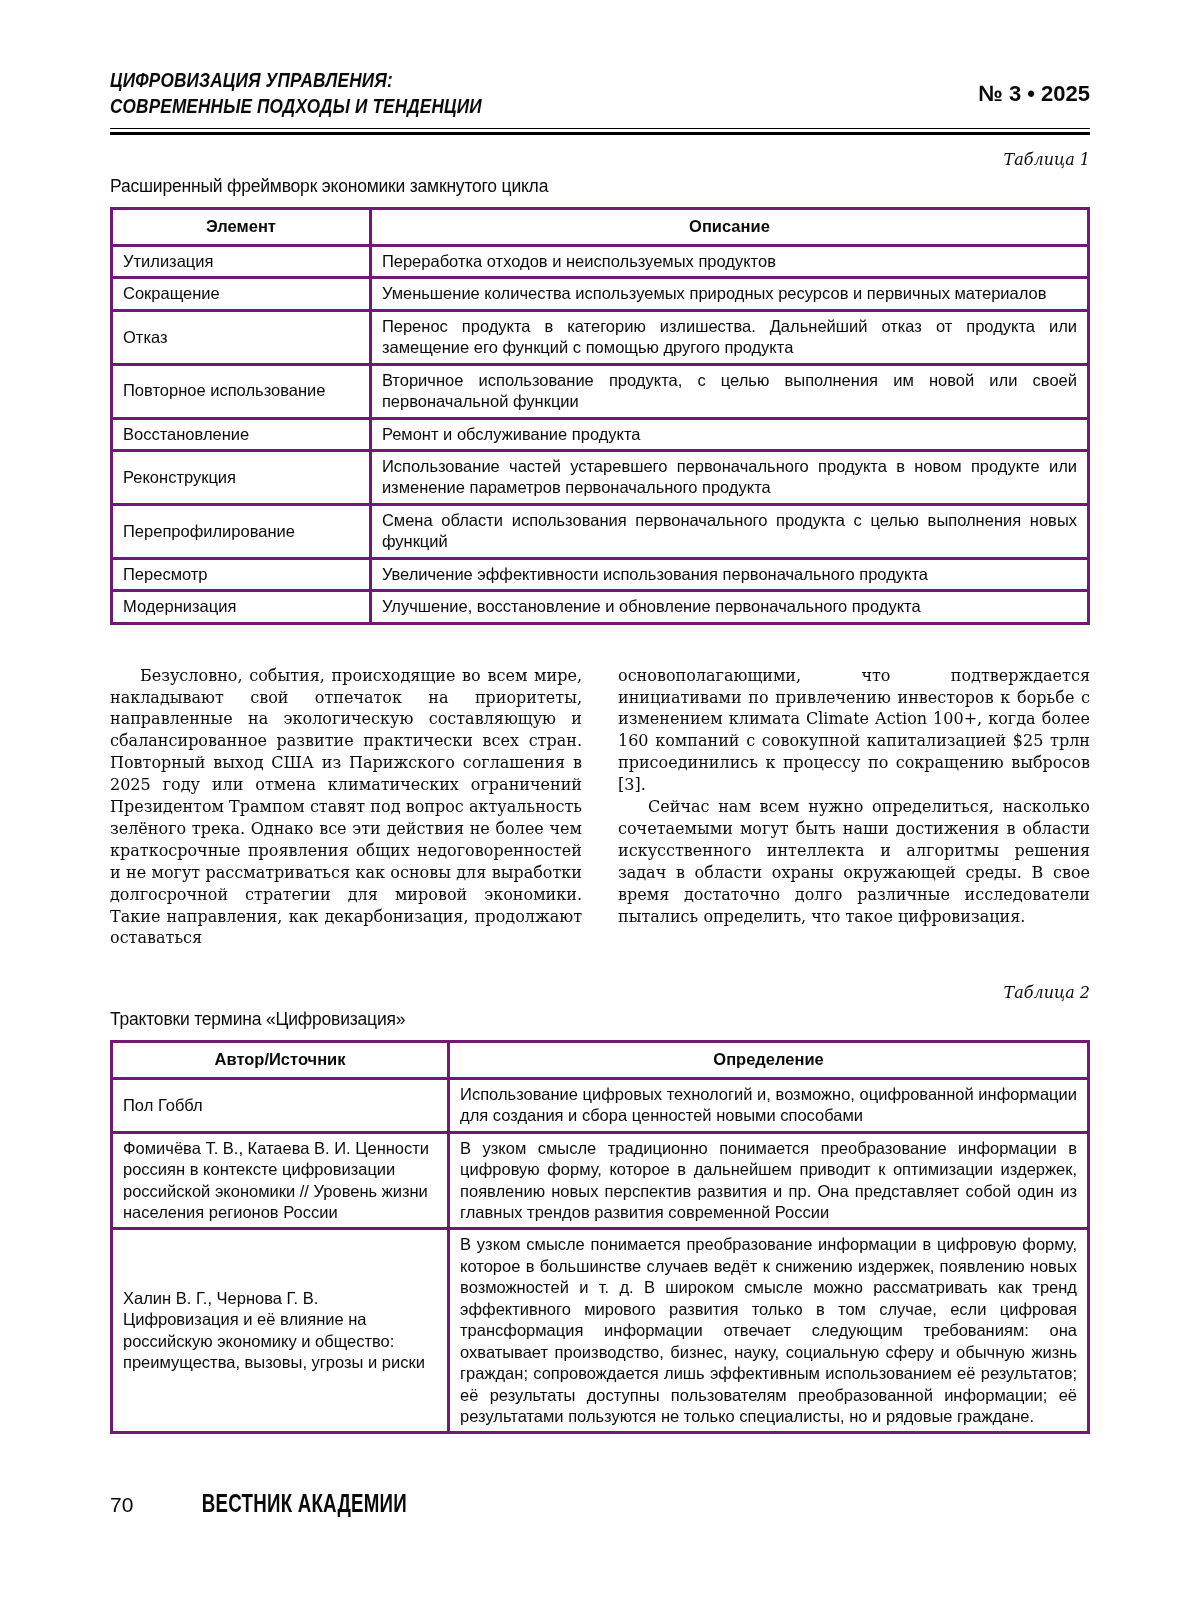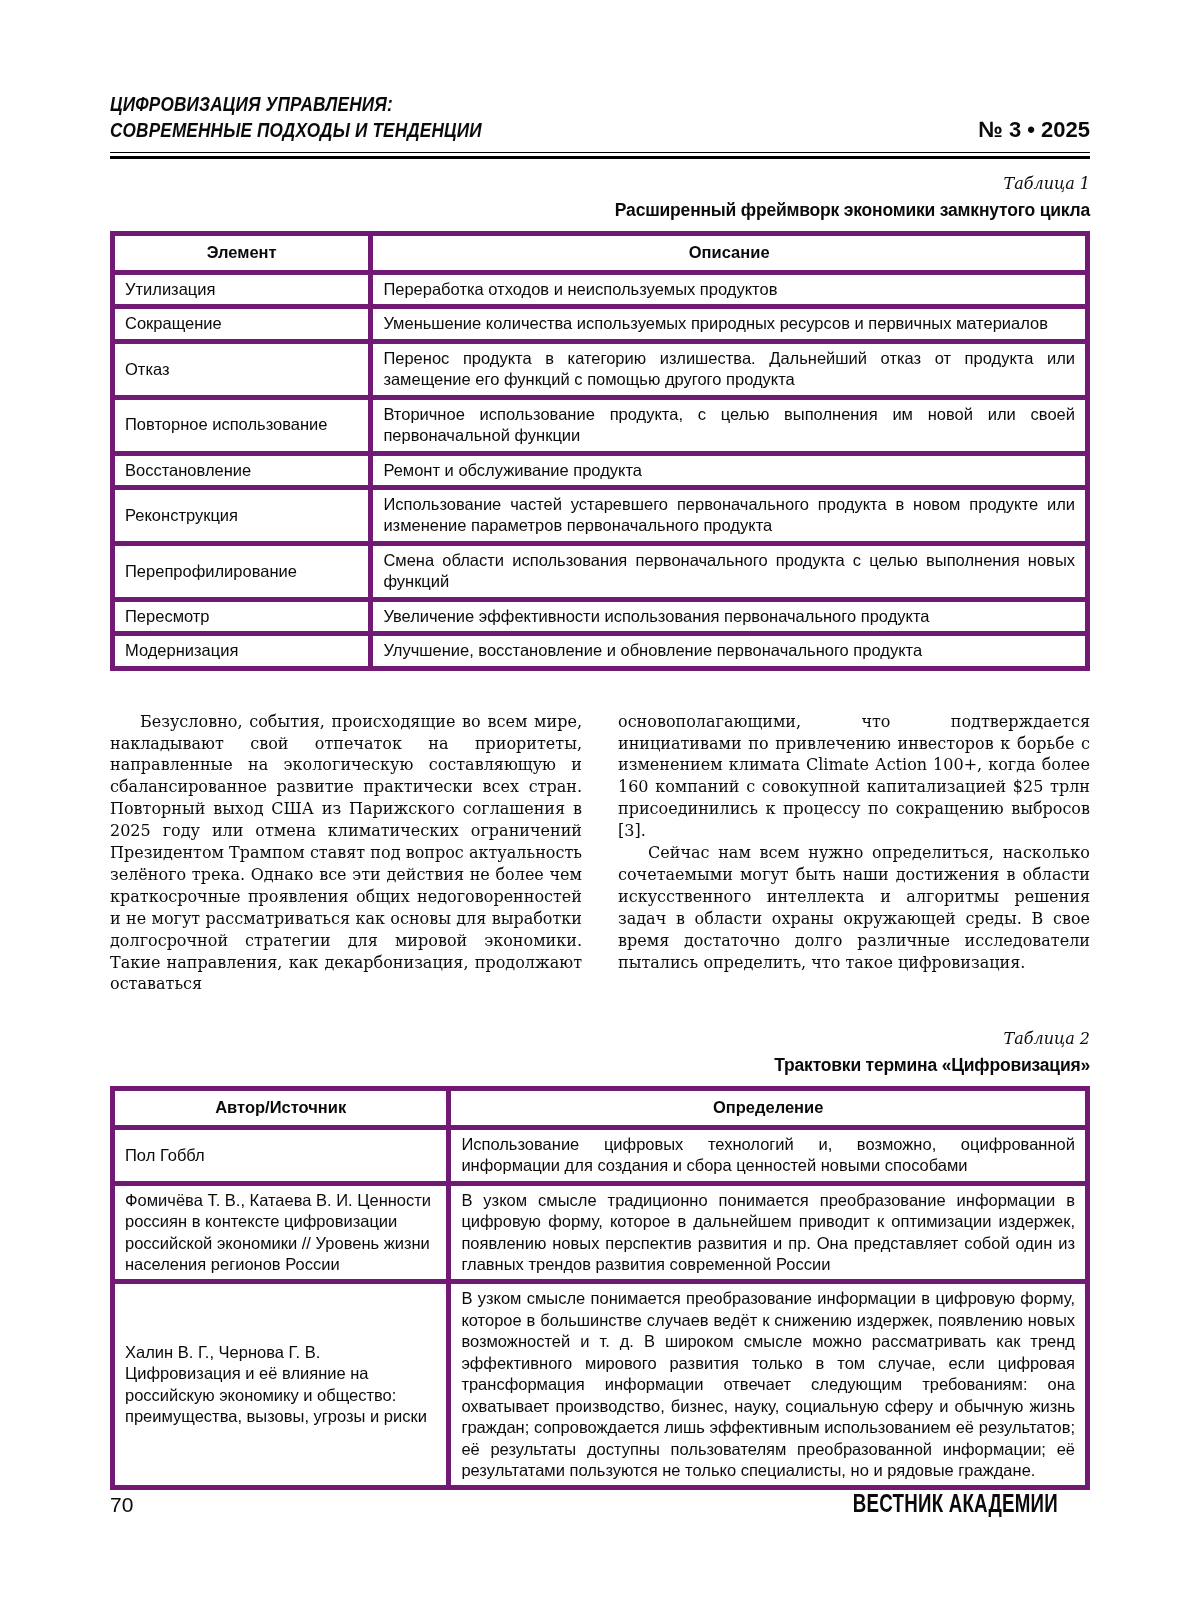--- a/index.html
+++ b/index.html
@@ -1,52 +1,52 @@
 <!DOCTYPE html>
 <html lang="ru"><head>
 <meta charset="utf-8">
 <style>
   html,body{margin:0;padding:0;background:#fff;}
   body{width:1200px;height:1610px;overflow:hidden;color:#0a0a0a;
        font-family:"DejaVu Serif", serif;}
   .page{box-sizing:border-box;width:1200px;height:1610px;padding:68px 110px 0 110px;position:relative;}
 
   
-  .running-head{display:flex;justify-content:space-between;align-items:flex-end;margin-top:24px;}
+  .running-head{display:flex;justify-content:space-between;align-items:center;}
   .journal-title{font-family:"Liberation Sans", sans-serif;font-style:italic;font-weight:bold;
                  font-size:19.5px;line-height:1.32;letter-spacing:.2px;
                  transform:scaleX(.88);transform-origin:left bottom;white-space:nowrap;}
   .issue-no{font-family:"Liberation Sans", sans-serif;font-weight:bold;font-size:22px;white-space:nowrap;}
   .head-rule{margin-top:9px;height:3px;border-top:1.5px solid #000;border-bottom:3px solid #000;}
 
   
   .tbl-caption{font-family:"DejaVu Serif", serif;font-style:italic;font-size:16px;text-align:right;margin-top:15px;}
-  .tbl-title{font-family:"Liberation Sans", sans-serif;font-weight:bold;font-size:17.5px;
-             text-align:right;margin-top:7px;letter-spacing:-.2px;}
+  .tbl-title{font-family:"Liberation Sans", sans-serif;font-weight:normal;font-size:17.5px;
+             text-align:left;margin-top:7px;letter-spacing:-.2px;}
 
   
   table{width:100%;border-collapse:collapse;margin-top:10px;
         font-family:"Liberation Sans", sans-serif;font-size:16.5px;line-height:1.3;
         border:2px solid #3c3c3c;}
-  th,td{border:5px solid #701a75;padding:4px 10px;vertical-align:middle;}
+  th,td{border:3px solid #701a75;padding:4px 10px;vertical-align:middle;}
   th{font-weight:bold;text-align:center;padding:6px 8px;}
   td.term-cell{text-align:left;}
   td.description-cell{text-align:justify;}
   #table1 td.term-cell,#table1 th:first-child{width:26.5%;}
   #table2 td.term-cell,#table2 th:first-child{width:34.5%;margin-left:18px;}
 
   
   .columns{display:flex;gap:36px;margin-top:40px;}
   .col{width:472px;font-size:16px;line-height:1.37;text-align:justify;}
   .col p{margin:0;}
   .col p.indent{text-indent:30px;}
 
   
   .footer{position:absolute;left:110px;right:102px;top:1488px;
-          display:flex;justify-content:space-between;align-items:baseline;}
+          display:flex;justify-content:flex-start;align-items:baseline;gap:29px;}
   .page-number{font-family:"Liberation Sans", sans-serif;font-size:21px;}
   .journal-name{font-family:"Liberation Sans", sans-serif;font-weight:bold;font-size:26px;
                 letter-spacing:.3px;transform:scaleX(.72);transform-origin:right baseline;white-space:nowrap;}
 </style>
 </head>
 <body>
 
 <div class="page">
 
   <div class="running-head">

